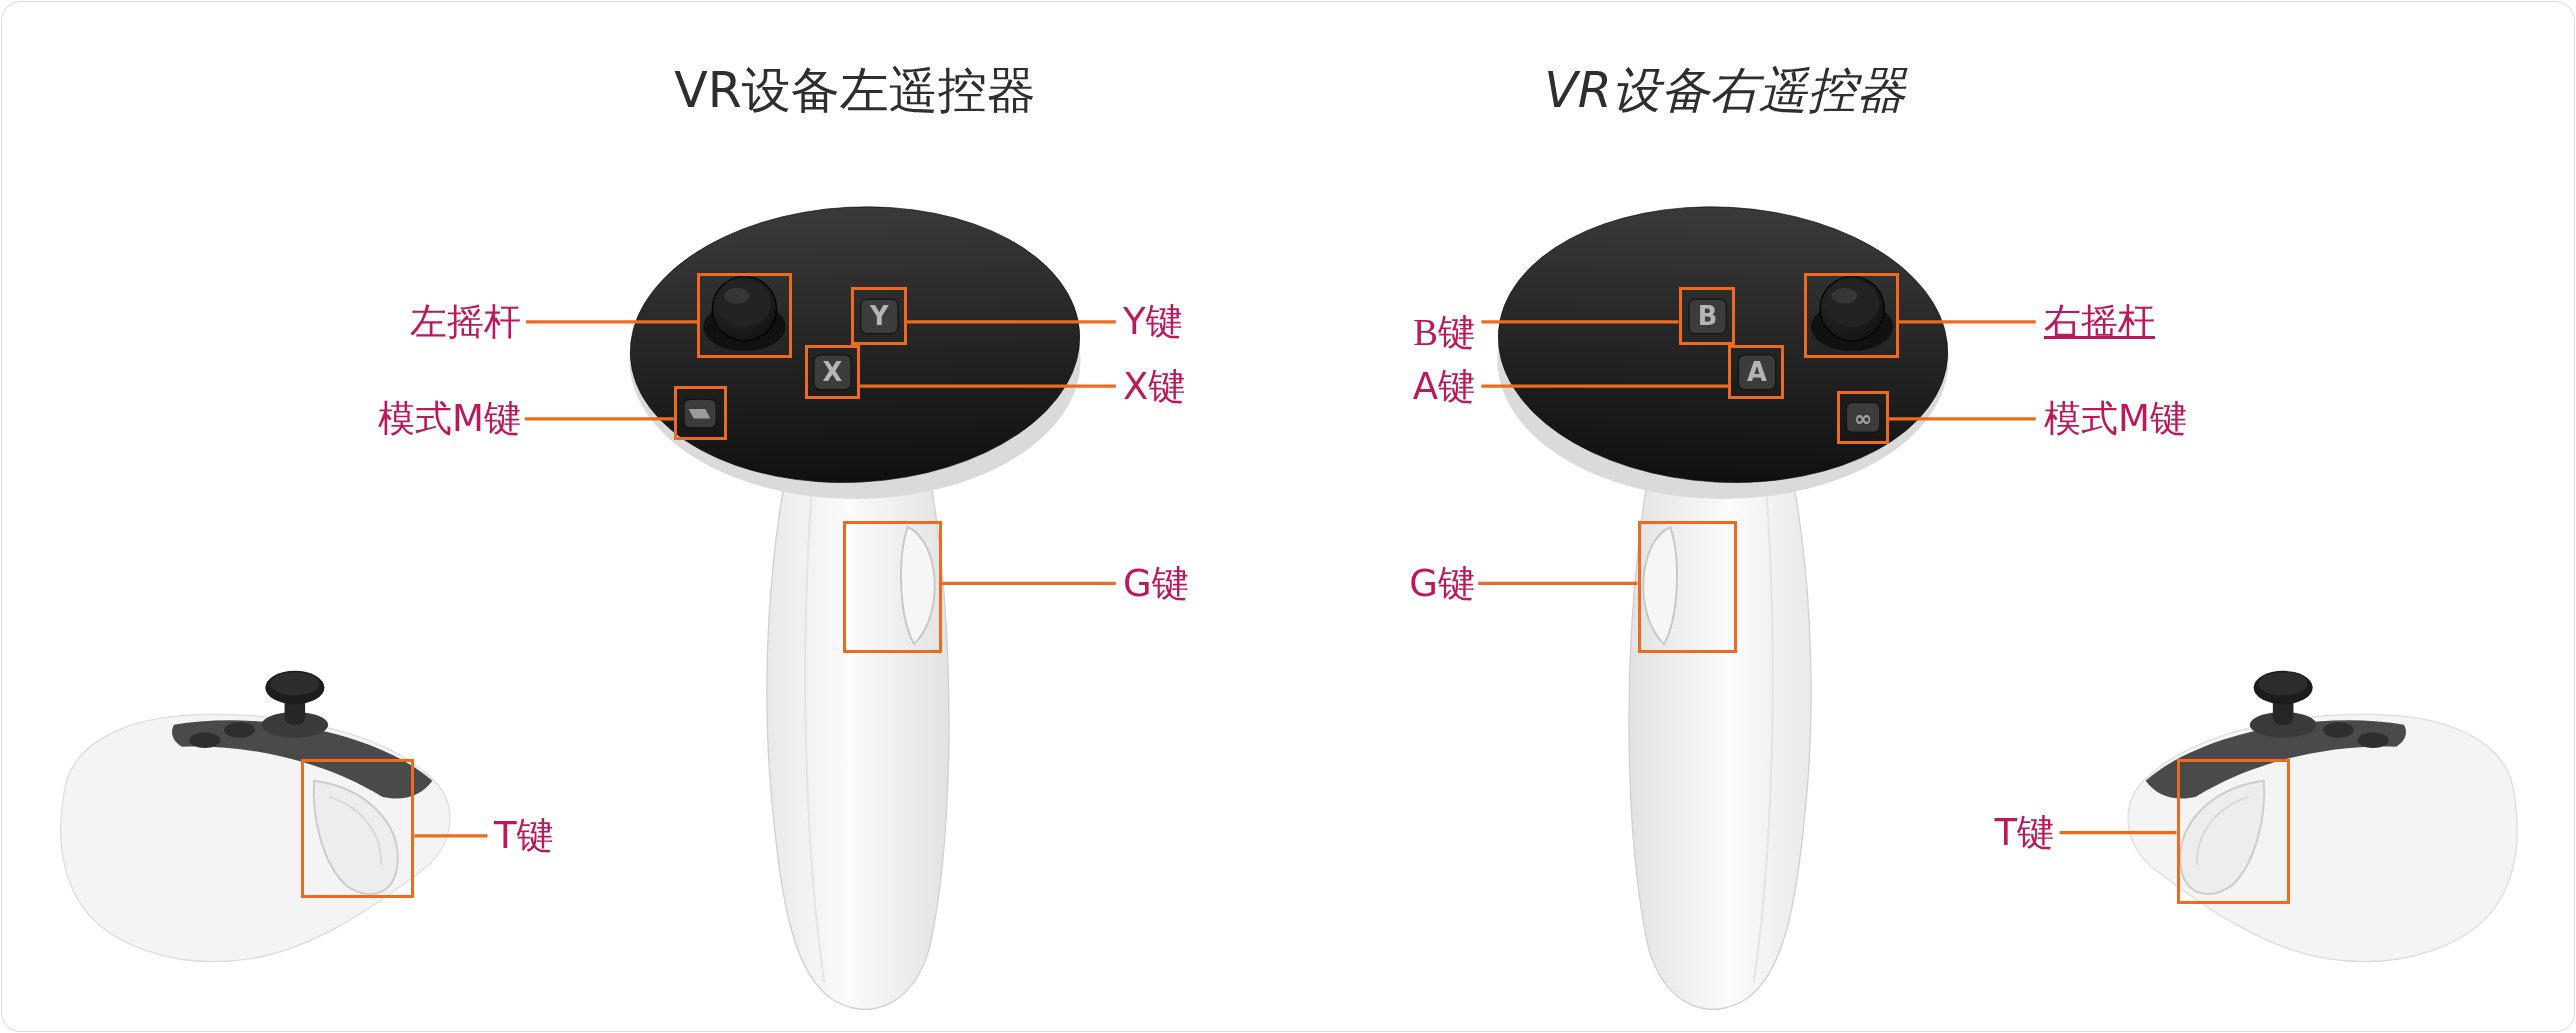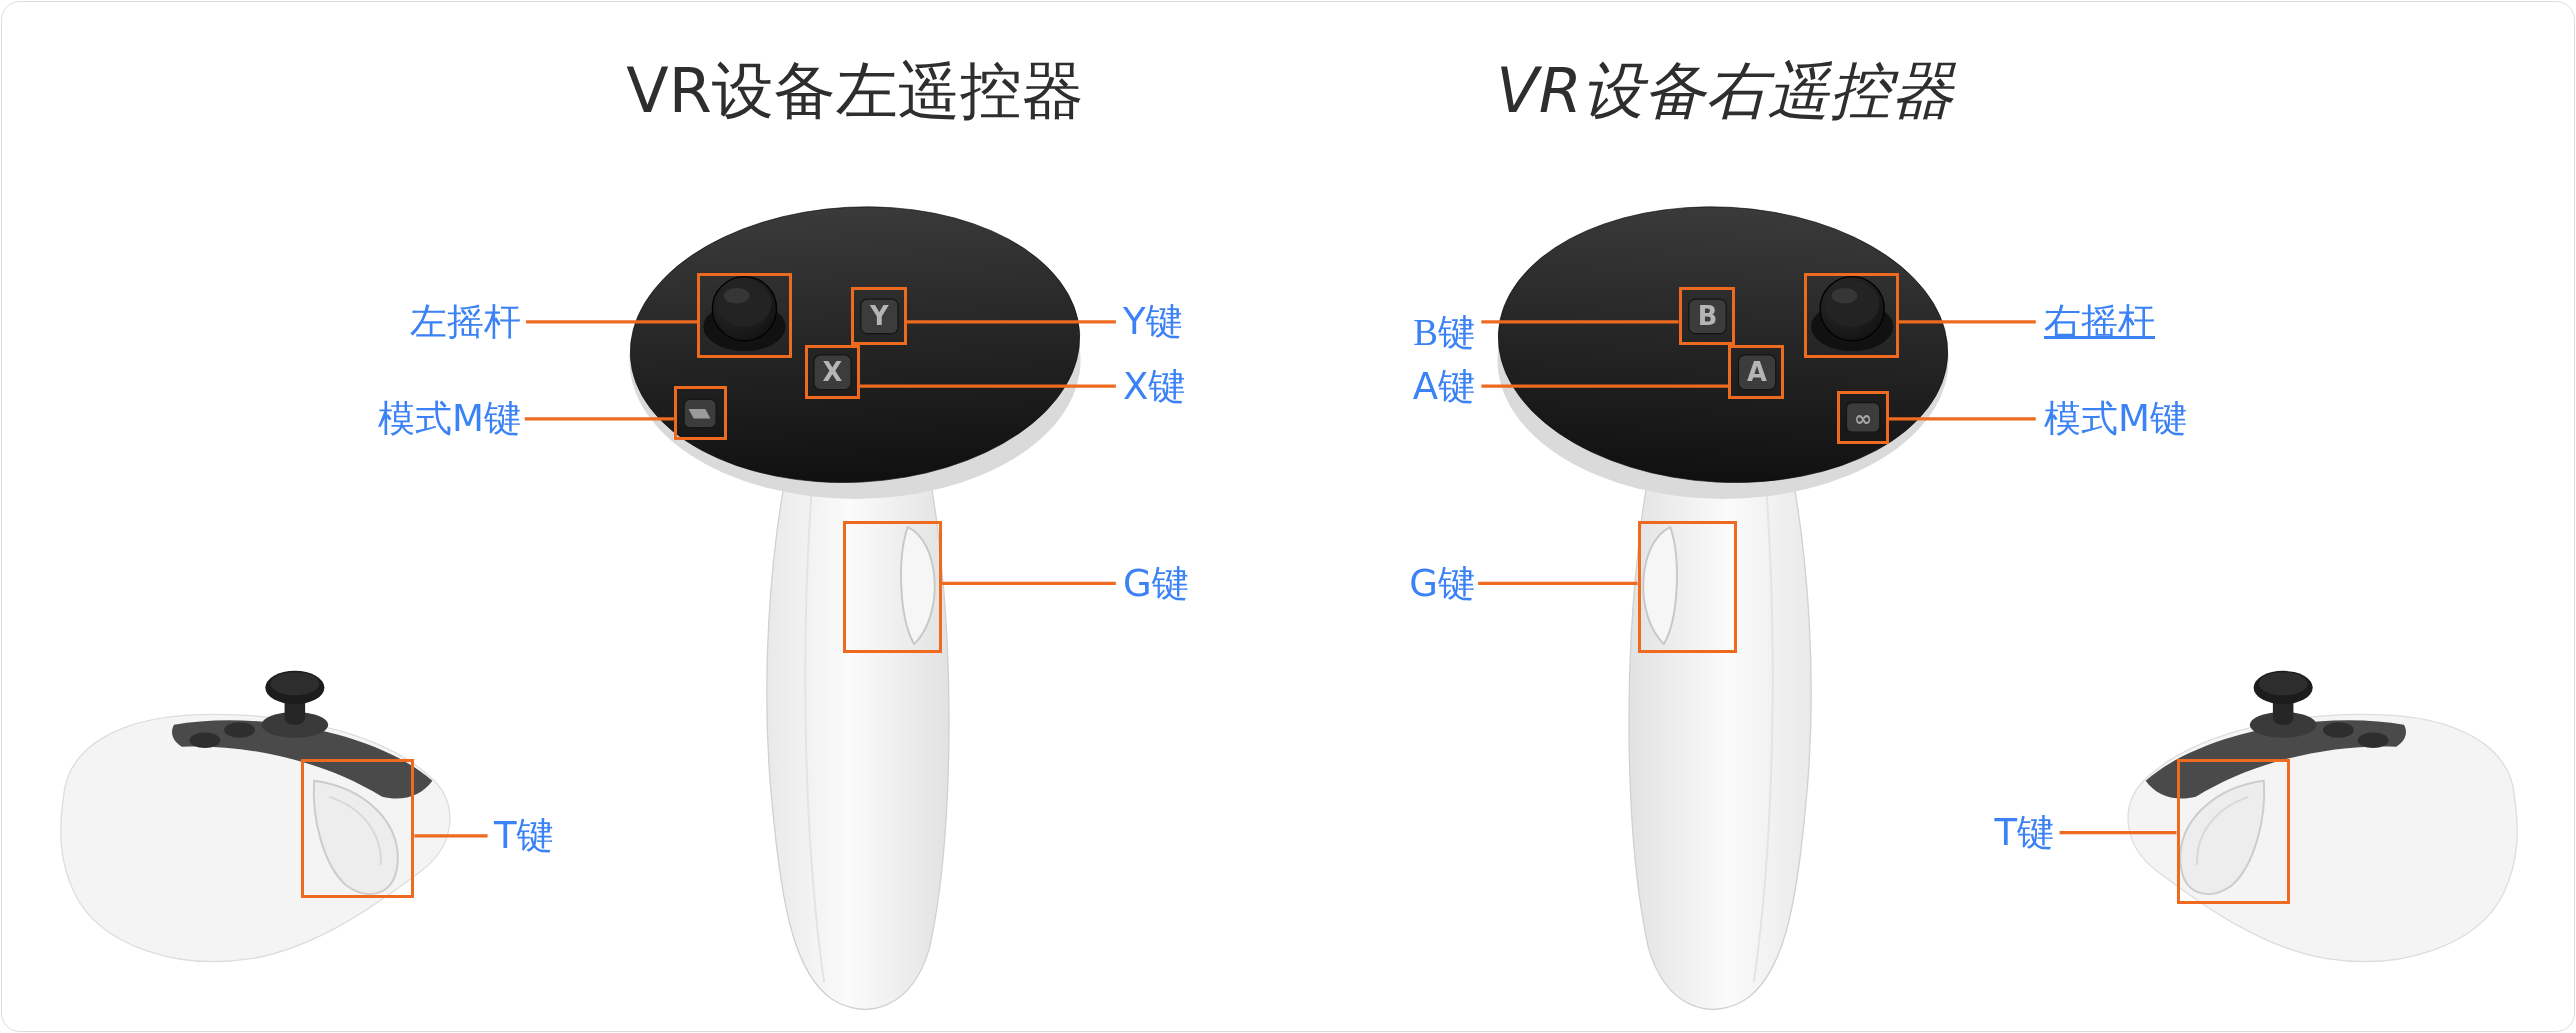--- a/index.html
+++ b/index.html
@@ -1,21 +1,21 @@
 <!DOCTYPE html>
 <html style="--accent: #ED6A1E;font-size:10.3px"><head>
 <meta charset="utf-8">
 <style>
   :root { --accent: #ED6A1E; }
   * { margin: 0; padding: 0; box-sizing: border-box; }
   html, body { width: 2576px; height: 1033px; background: #ffffff; }
   body { font-family: "DejaVu Sans", "Liberation Sans", sans-serif; position: relative; overflow: hidden; }
   .frame { position: absolute; inset: 1.3px; border: 1.9px solid #dcdcdc; border-radius: 19px; pointer-events: none; }
-  .title { position: absolute; width: 514px; text-align: center; font-size: 62px; line-height: 64px; font-weight: 500; color: #2e2e2e; white-space: nowrap; }
-  .label { position: absolute; font-size: 37px; line-height: 51px; color: #3b82f6; white-space: nowrap; }
+  .title { position: absolute; width: 514px; text-align: center; font-size: 49px; line-height: 64px; font-weight: 500; color: #2e2e2e; white-space: nowrap; }
+  .label { position: absolute; font-size: 37px; line-height: 51px; color: #be185d; white-space: nowrap; }
   .hbox { position: absolute; border: 3.2px solid var(--accent); background: transparent; }
   .ill { position: absolute; }
   svg text { font-family: "DejaVu Sans", "Liberation Sans", sans-serif; }
   #lines { position: absolute; left: 0; top: 0; pointer-events: none; }
   #lines line { stroke: var(--accent); stroke-width: 5; }
 </style>
 </head>
 <body>
 
 <div style="position:absolute; inset:0;">

